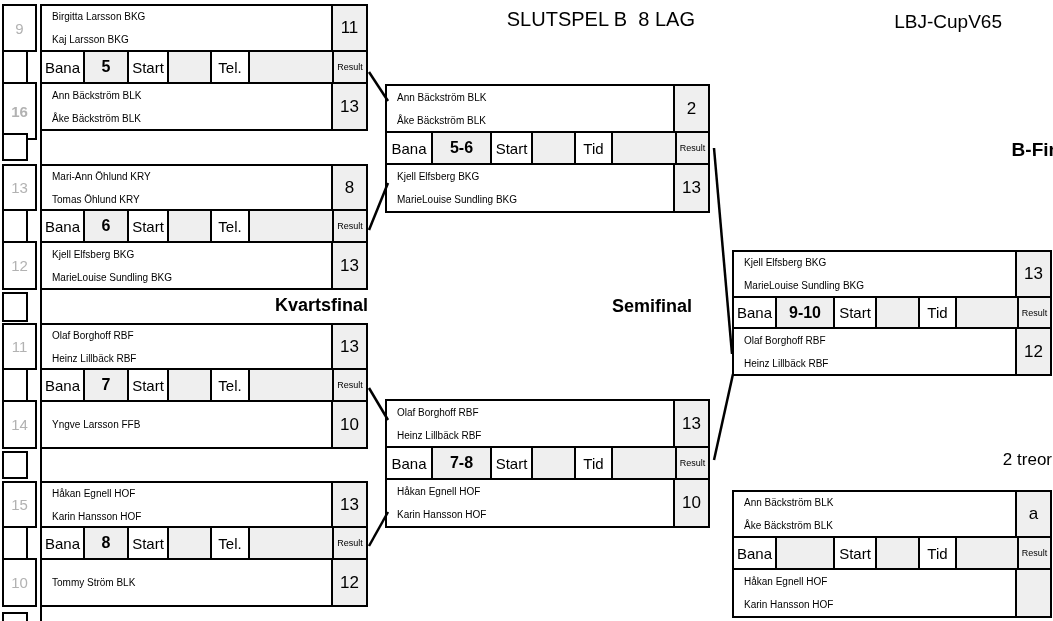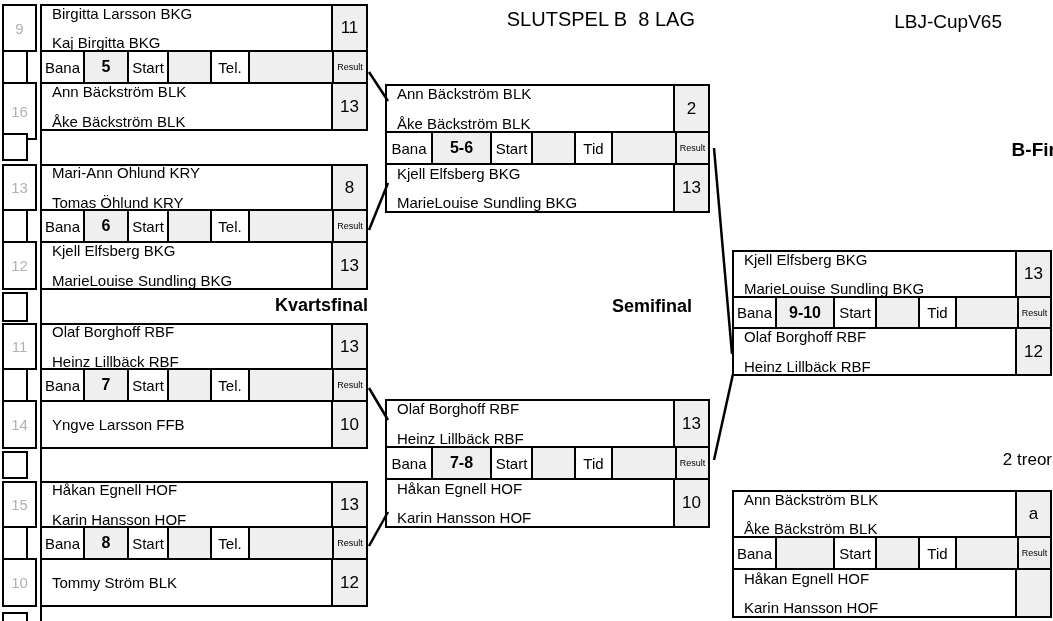--- a/index.html
+++ b/index.html
@@ -2,21 +2,21 @@
 <html><head>
 <meta charset="utf-8">
 <style>
   html,body{margin:0;padding:0;background:#fff;}
   #sheet{
     position:relative;width:1053px;height:621px;overflow:hidden;
     background:#fff;font-family:"Liberation Sans","DejaVu Sans",sans-serif;color:#000;
   }
   
   .tbox{position:absolute;box-sizing:border-box;border:2px solid #000;background:#fff;display:flex;}
-  .names{flex:1;display:flex;flex-direction:column;justify-content:center;padding-left:10px;font-size:15px;line-height:1.3;white-space:nowrap;overflow:hidden;gap:10px;}
+  .names{flex:1;display:flex;flex-direction:column;justify-content:center;padding-left:10px;font-size:10px;line-height:1.3;white-space:nowrap;overflow:hidden;gap:10px;}
   .res{width:35px;flex:none;border-left:2px solid #000;background:#efefef;display:flex;align-items:center;justify-content:center;font-size:17px;box-sizing:border-box;}
   
   .seed{position:absolute;left:2px;width:35px;box-sizing:border-box;border:2px solid #000;background:#fff;color:#b2b2b2;display:flex;align-items:center;justify-content:center;font-size:15px;}
   .nbox{position:absolute;left:2px;width:26px;box-sizing:border-box;border:2px solid #000;background:#fff;}
   .vline{position:absolute;left:40px;width:2px;background:#000;}
   
   .brow{position:absolute;box-sizing:border-box;border:2px solid #000;background:#fff;display:flex;}
   .bc{box-sizing:border-box;border-left:2px solid #000;display:flex;align-items:center;justify-content:center;overflow:hidden;}
   .bc:first-child{border-left:none;}
   .lab{font-size:15px;background:#fff;}
@@ -39,35 +39,35 @@
 
   <div class="hd bold" style="left:40px;top:295px;width:328px;font-size:18px;">Kvartsfinal</div>
   <div class="hd bold" style="left:367px;top:296px;width:325px;font-size:18px;">Semifinal</div>
   <div class="hd bold" style="left:756px;top:139px;width:320px;font-size:19px;">B-Final</div>
   <div class="hd" style="left:732px;top:450px;width:320px;font-size:17px;">2 treor</div>
 
   <div class="seed" style="top:4px;height:48px;">9</div>
   <div class="tbox" style="left:40px;top:4px;width:328px;height:48px;">
     <div class="names">
       <div>Birgitta Larsson BKG</div>
-      <div>Kaj Birgitta BKG</div>
+      <div>Kaj Larsson BKG</div>
     </div>
     <div class="res">11</div>
   </div>
   <div class="nbox" style="top:50px;height:34px;"></div>
   <div class="brow" style="left:40px;top:50px;width:328px;height:34px;">
     <div class="bc lab" style="width:41px;">Bana</div>
     <div class="bc num" style="width:44px;">5</div>
     <div class="bc lab" style="width:40px;">Start</div>
     <div class="bc blank" style="width:43px;"></div>
     <div class="bc lab" style="width:38px;">Tel.</div>
     <div class="bc blank" style="width:84px;"></div>
     <div class="bc rlab">Result</div>
   </div>
-  <div class="seed" style="top:82px;height:58px;">16</div>
+  <div class="seed" style="top:82px;height:58px;font-weight:bold;">16</div>
   <div class="tbox" style="left:40px;top:82px;width:328px;height:49px;">
     <div class="names">
       <div>Ann Bäckström BLK</div>
       <div>Åke Bäckström BLK</div>
     </div>
     <div class="res">13</div>
   </div>
 
   <div class="nbox" style="top:133px;height:28px;"></div>
   <div class="vline" style="top:129px;height:37px;"></div>

